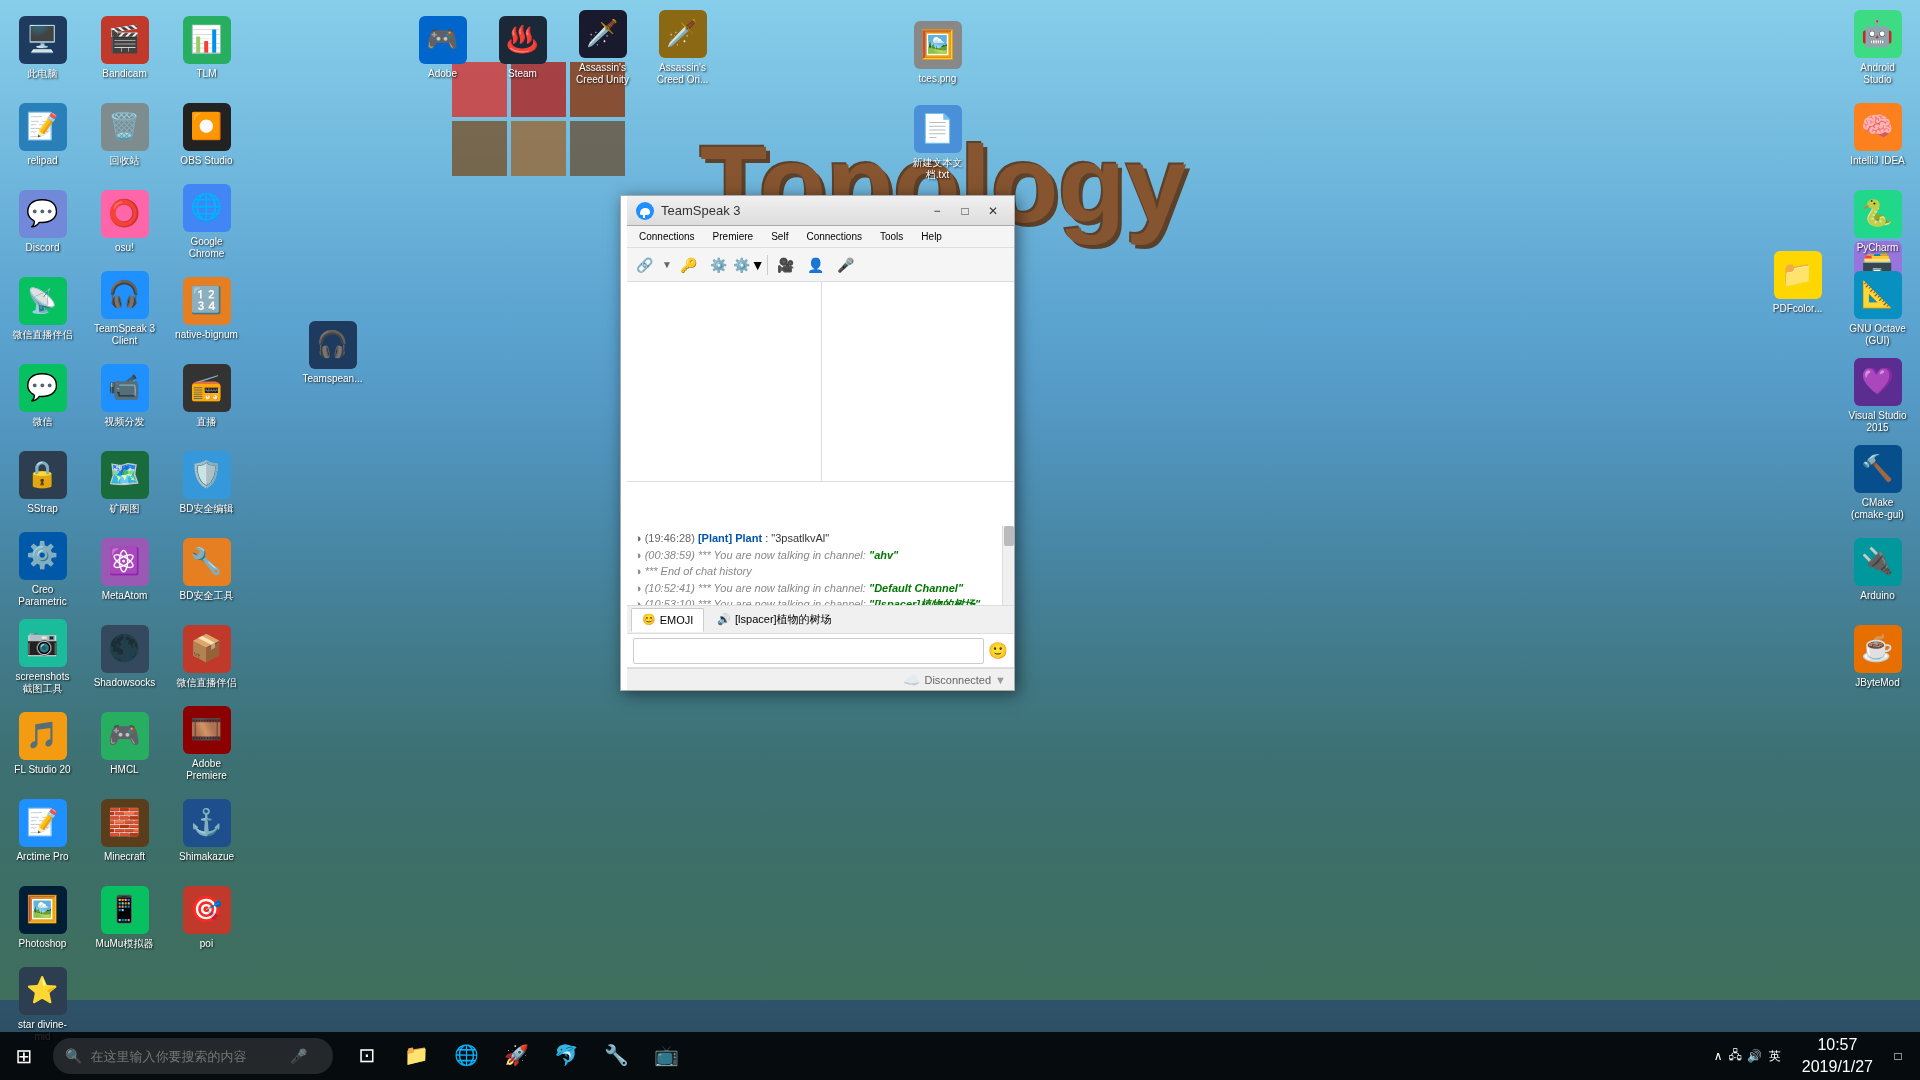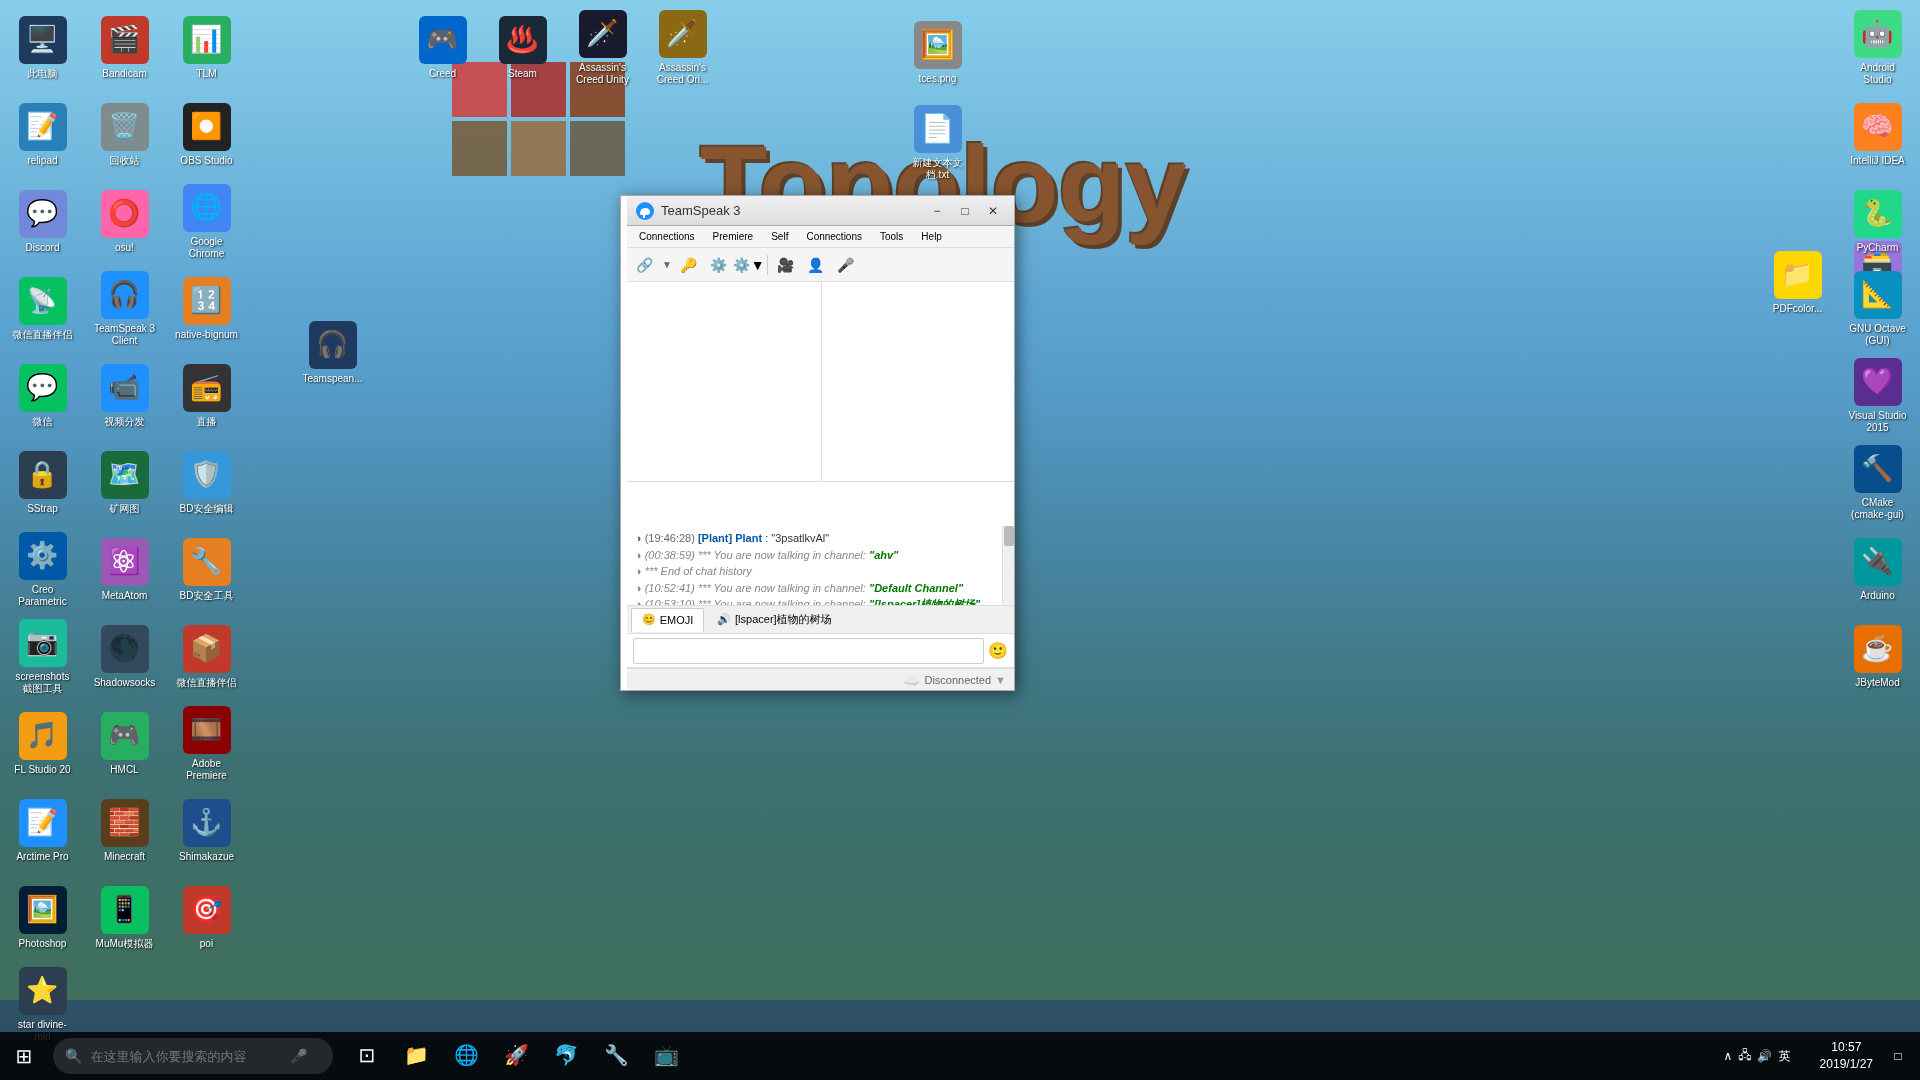--- a/index.html
+++ b/index.html
@@ -157,24 +157,23 @@
 
     .taskbar-right {
       display: flex;
       align-items: center;
       gap: 5px;
       padding-right: 10px;
     }
 
     .taskbar-clock {
       text-align: center;
-      font-size: 12px;
+      font-size: 16px;
       color: white;
       padding: 0 8px;
-      margin-left: 8px;
     }
 
     .taskbar-clock div { line-height: 1.4; }
 
     
     .teamspeak-window {
       position: absolute;
       top: 195px;
       left: 620px;
       width: 395px;
@@ -592,21 +591,21 @@
 
     <div class="desktop-icon">
       <div class="icon-img" style="background:#2c3e50;font-size:26px;">⭐</div>
       <div class="icon-label">star divine-mid</div>
     </div>
   </div>
 
   <div style="position:absolute;top:5px;left:405px;display:flex;gap:5px;">
     <div class="desktop-icon">
       <div class="icon-img" style="background:#0066cc;font-size:26px;">🎮</div>
-      <div class="icon-label">Creed</div>
+      <div class="icon-label">Adobe</div>
     </div>
     <div class="desktop-icon">
       <div class="icon-img" style="background:#1b2838;font-size:26px;">♨️</div>
       <div class="icon-label">Steam</div>
     </div>
     <div class="desktop-icon">
       <div class="icon-img" style="background:#1a1a2e;font-size:26px;">🗡️</div>
       <div class="icon-label">Assassin's Creed Unity</div>
     </div>
     <div class="desktop-icon">

